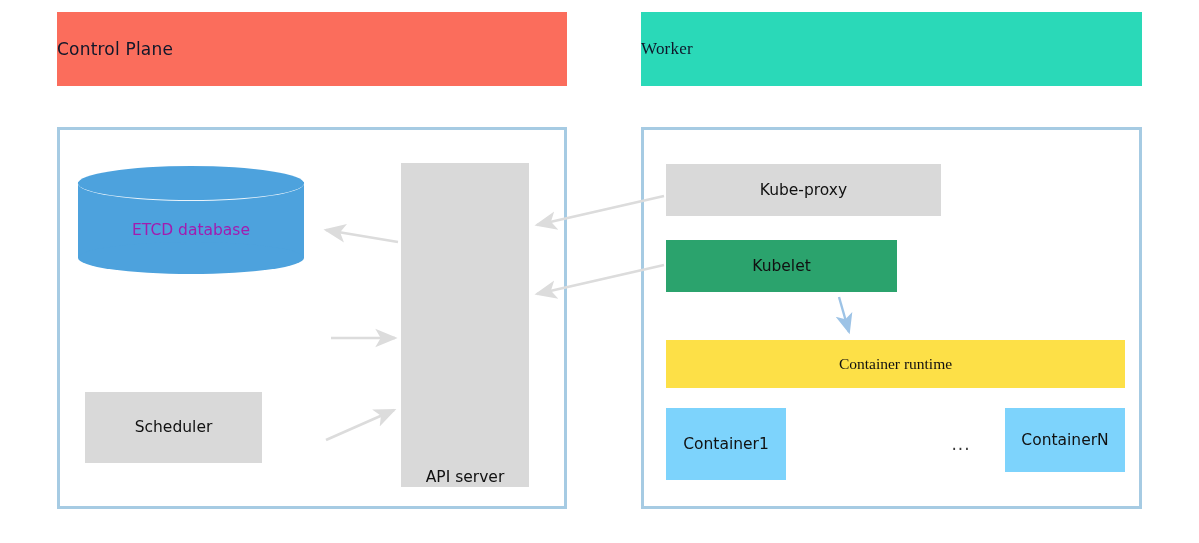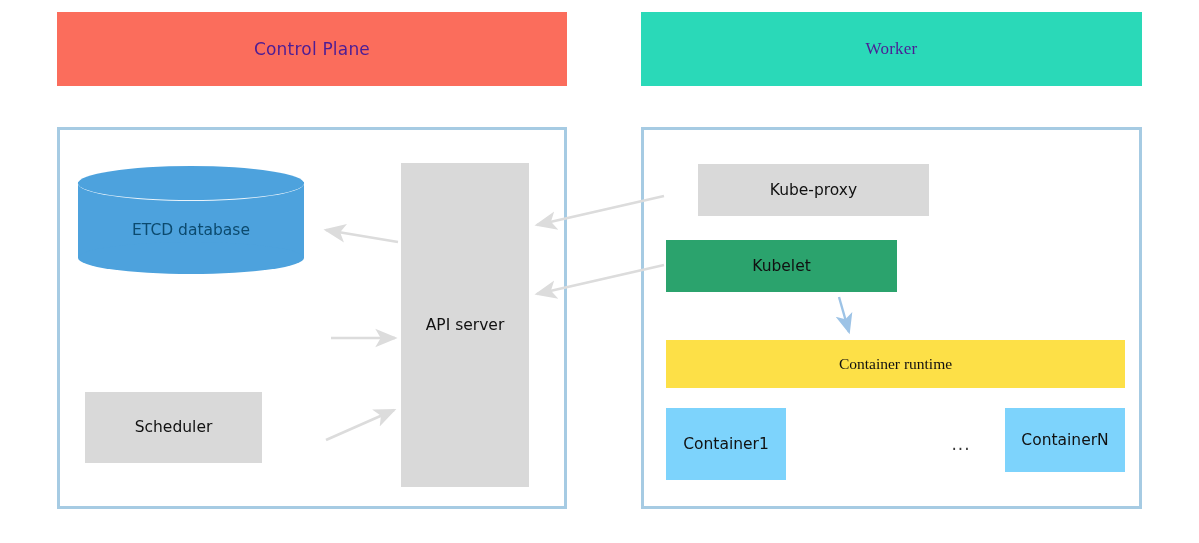--- a/index.html
+++ b/index.html
@@ -16,22 +16,22 @@
     height: 543px;
     background: #ffffff;
     overflow: hidden;
   }
   .abs { position: absolute; box-sizing: border-box; }
 
   
   .banner {
     display: flex;
     align-items: center;
-    justify-content: center;
-    color: #4c1d95;
+    justify-content: flex-start;
+    color: #0f172a;
     font-size: 17px;
     letter-spacing: 0.2px;
   }
   .banner-control { background: #fb6d5c; }
   .banner-worker  { background: #2ad9b8; font-family: Liberation Serif, serif; }
 
   
   .panel {
     background: #ffffff;
     border: 3px solid #a6cbe3;
@@ -80,21 +80,21 @@
     right: 0;
     bottom: 0;
     background: #4da2dd;
     border-radius: 50%;
   }
   .cyl-label {
     position: absolute;
     left: 0;
     right: 0;
     text-align: center;
-    color: #0c4a6e;
+    color: #a21caf;
     font-size: 15.5px;
     z-index: 3;
   }
 
   .ellipsis {
     display: flex;
     align-items: center;
     justify-content: center;
     color: #3a3a3a;
     font-size: 17px;
@@ -130,27 +130,27 @@
     <div class="cyl-top" style="height:34px;"></div>
     <div class="cyl-bottom" style="height:32px;"></div>
     <div class="cyl-label" style="top:55px;">ETCD database</div>
   </div>
 
 
   <div class="abs box box-gray" style="left:85px; top:392px; width:177px; height:71px;">
     <span>Scheduler</span>
   </div>
 
-  <div class="abs box box-gray" style="left:401px; top:163px; width:128px; height:324px;">
+  <div class="abs box box-gray" style="left:401px; top:163px; width:128px; height:324px;align-items:flex-end;">
     <span class="api-label">API server</span>
   </div>
 
   <div class="abs panel" style="left:641px; top:127px; width:501px; height:382px;"></div>
 
-  <div class="abs box box-gray" style="left:666px; top:164px; width:231px; height:52px;margin-left:32px;">
+  <div class="abs box box-gray" style="left:666px; top:164px; width:275px; height:52px;">
     <span>Kube-proxy</span>
   </div>
 
   <div class="abs box box-green" style="left:666px; top:240px; width:231px; height:52px;">
     <span>Kubelet</span>
   </div>
 
   <div class="abs box box-runtime" style="left:666px; top:340px; width:459px; height:48px;">
     <span>Container runtime</span>
   </div>

